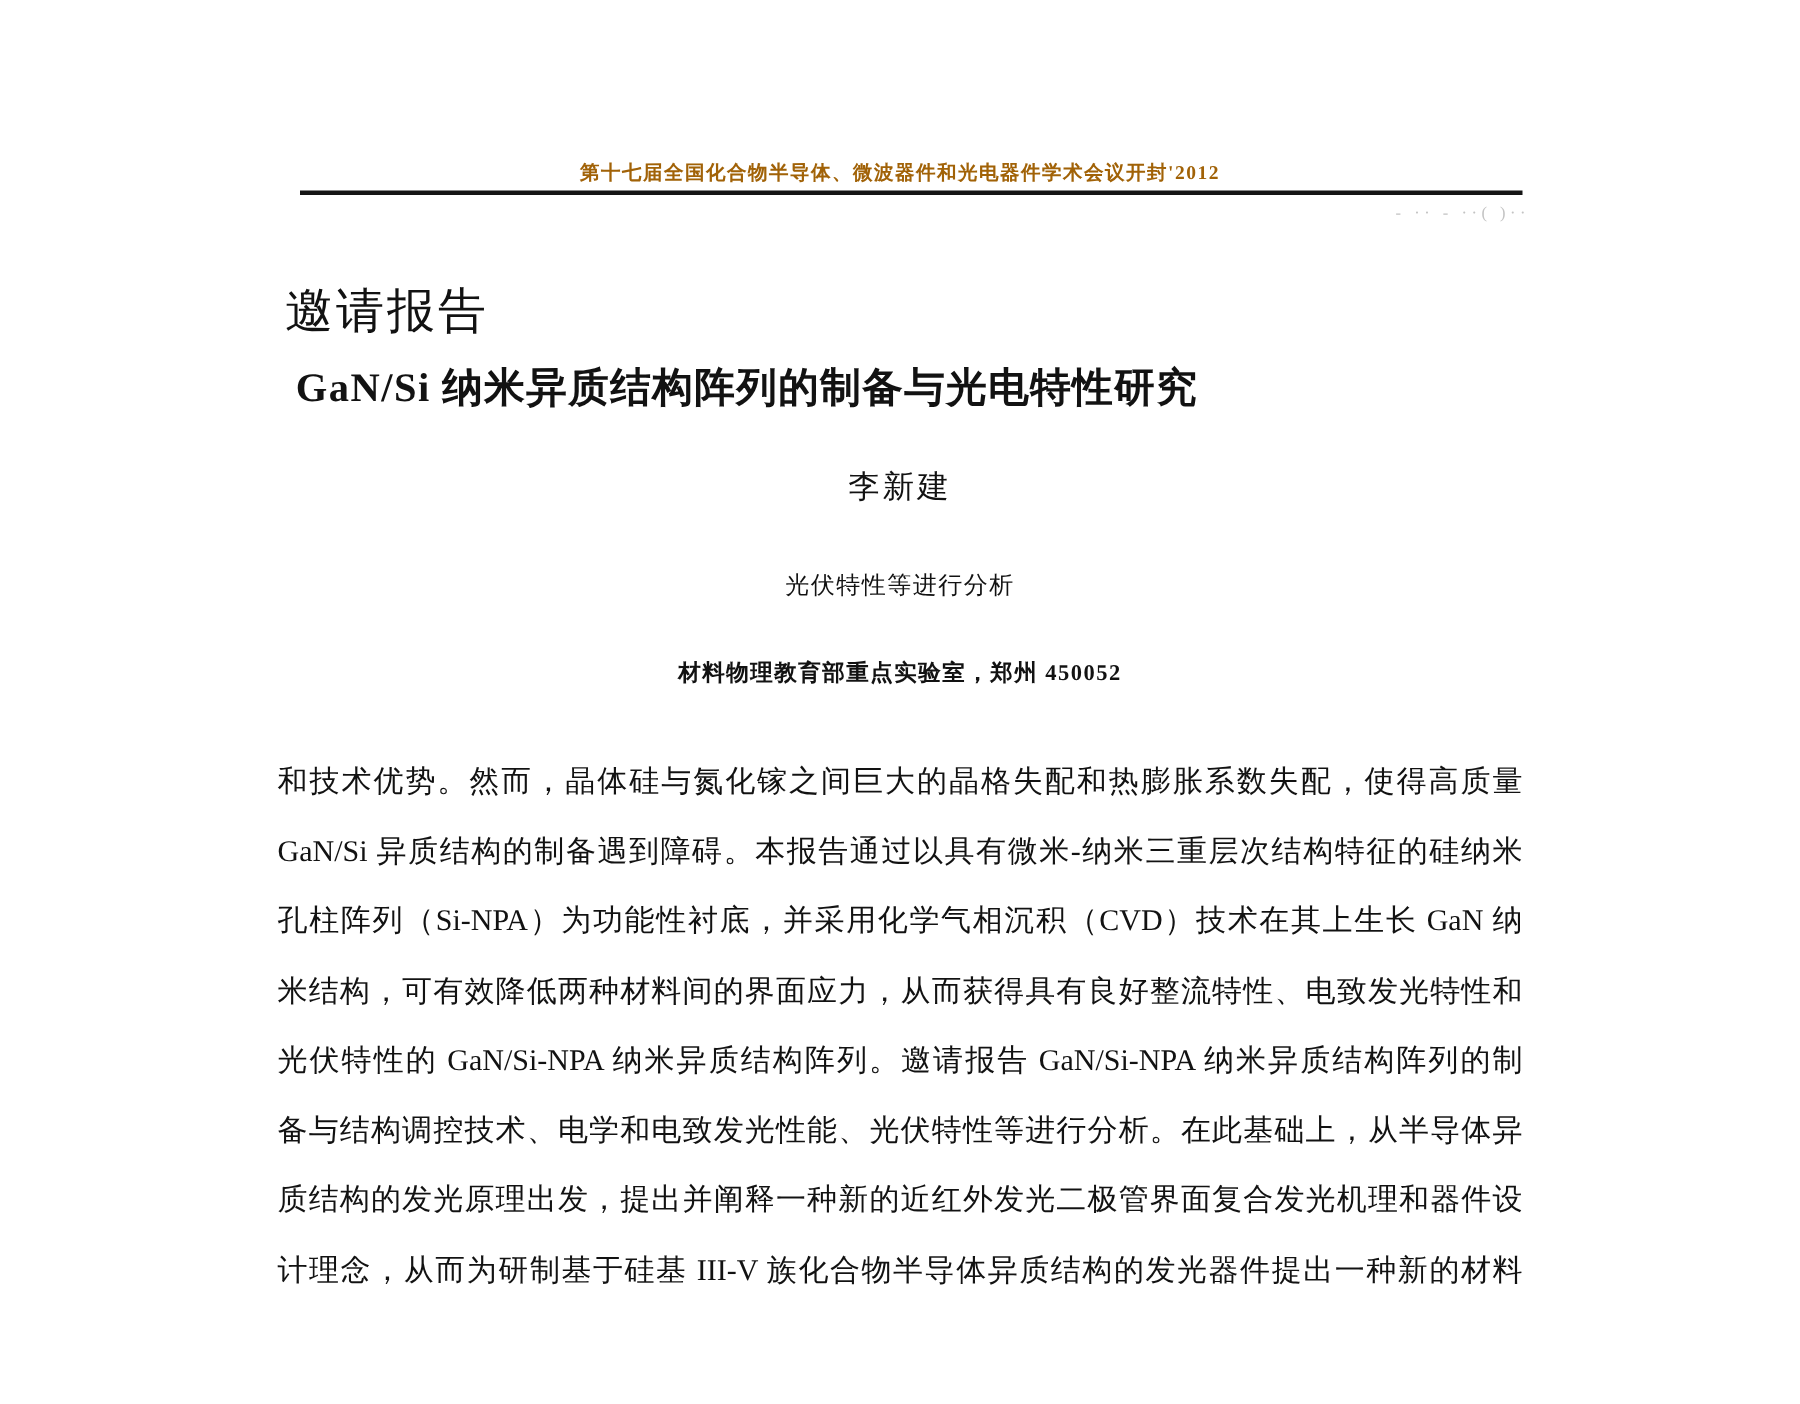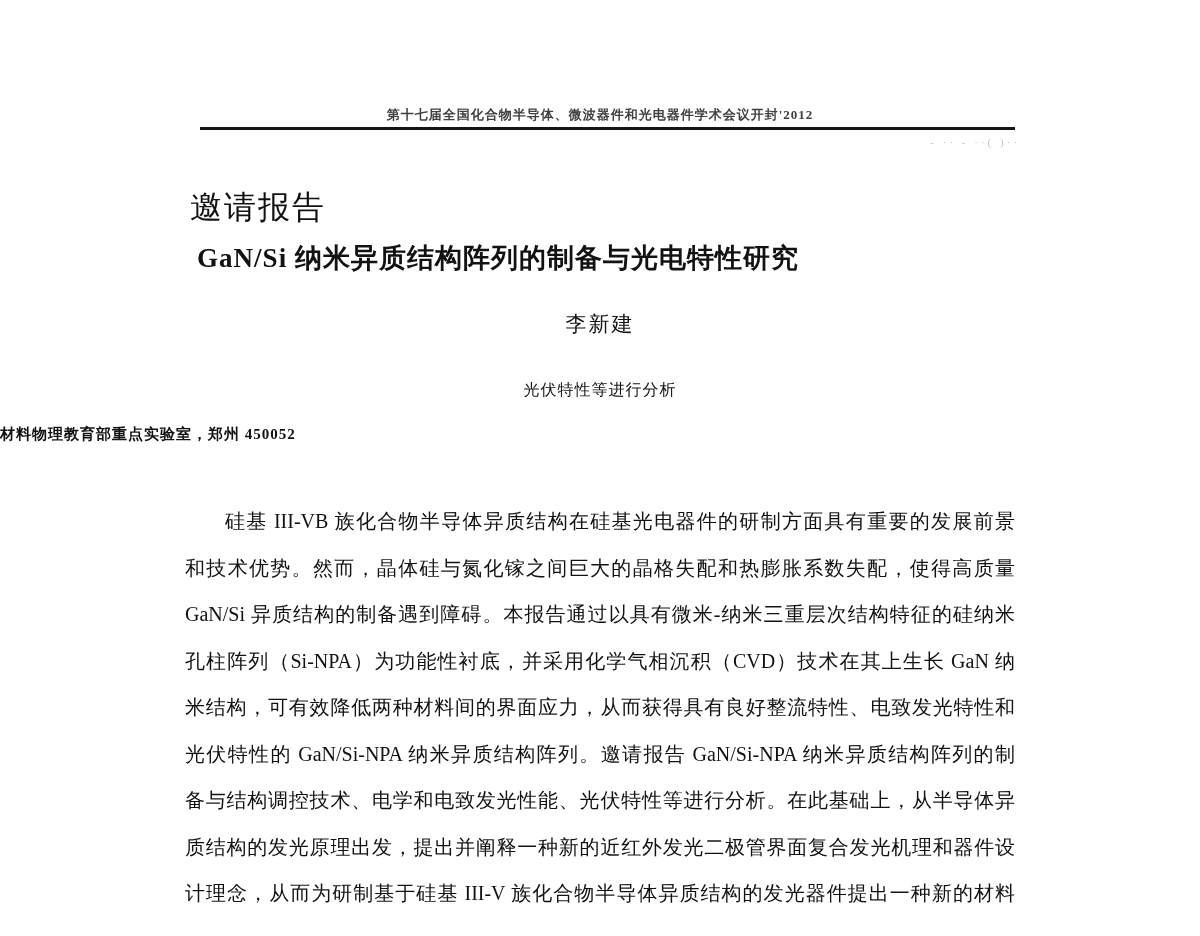--- a/index.html
+++ b/index.html
@@ -14,21 +14,21 @@
   }
   .header-text {
     position: absolute;
     top: 106px;
     left: 185px;
     width: 830px;
     text-align: center;
     font-size: 13px;
     font-weight: bold;
     letter-spacing: 1px;
-    color: #404040;
+    color: #a16207;
   }
   .header-rule {
     position: absolute;
     top: 127px;
     left: 200px;
     width: 815px;
     height: 3px;
     background: #151515;
   }
   .stamp {
@@ -72,23 +72,24 @@
     position: absolute;
     top: 380px;
     left: 0;
     width: 1200px;
     text-align: center;
     font-size: 16px;
     letter-spacing: 1px;
   }
   .aff2 {
     position: absolute;
-    top: 425px;
+    top: 439px;
     left: 0;
     width: 1200px;
+    text-align: center;
     font-size: 15px;
     font-weight: bold;
     letter-spacing: 1px;
   }
   .body {
     position: absolute;
     top: 498px;
     left: 185px;
     width: 830px;
     font-size: 20px;
@@ -117,21 +118,20 @@
 
   <h1 class="title">GaN/Si 纳米异质结构阵列的制备与光电特性研究</h1>
 
   <div class="author">李新建</div>
 
   <div class="aff1">光伏特性等进行分析</div>
 
   <div class="aff2">材料物理教育部重点实验室，郑州 450052</div>
 
   <div class="body">
-      <div class="line indent">硅基 III-VB 族化合物半导体异质结构在硅基光电器件的研制方面具有重要的发展前景</div>
       <div class="line">和技术优势。然而，晶体硅与氮化镓之间巨大的晶格失配和热膨胀系数失配，使得高质量</div>
       <div class="line">GaN/Si 异质结构的制备遇到障碍。本报告通过以具有微米-纳米三重层次结构特征的硅纳米</div>
       <div class="line">孔柱阵列（Si-NPA）为功能性衬底，并采用化学气相沉积（CVD）技术在其上生长 GaN 纳</div>
       <div class="line">米结构，可有效降低两种材料间的界面应力，从而获得具有良好整流特性、电致发光特性和</div>
       <div class="line">光伏特性的 GaN/Si-NPA 纳米异质结构阵列。邀请报告 GaN/Si-NPA 纳米异质结构阵列的制</div>
       <div class="line">备与结构调控技术、电学和电致发光性能、光伏特性等进行分析。在此基础上，从半导体异</div>
       <div class="line">质结构的发光原理出发，提出并阐释一种新的近红外发光二极管界面复合发光机理和器件设</div>
       <div class="line">计理念，从而为研制基于硅基 III-V 族化合物半导体异质结构的发光器件提出一种新的材料</div>
     </div>
 

